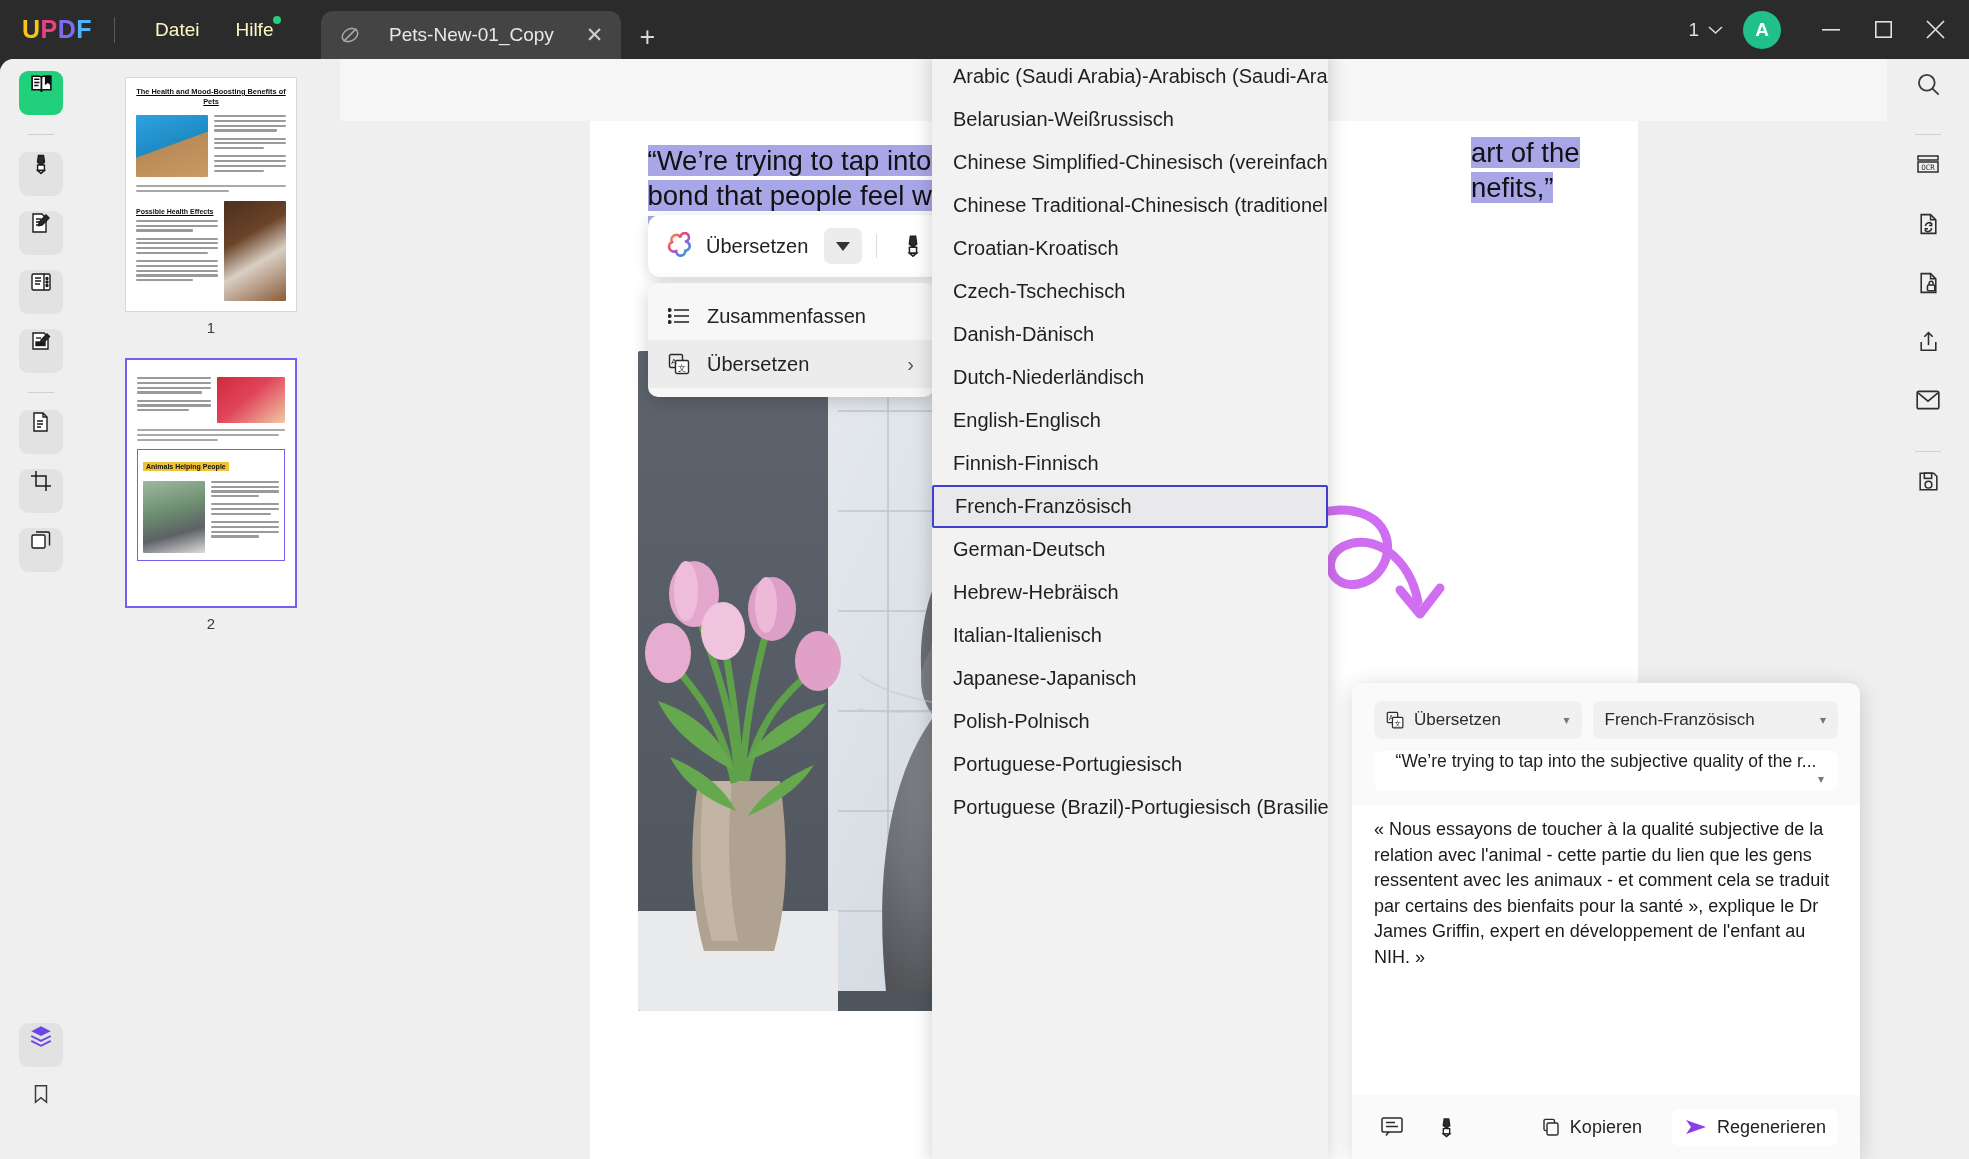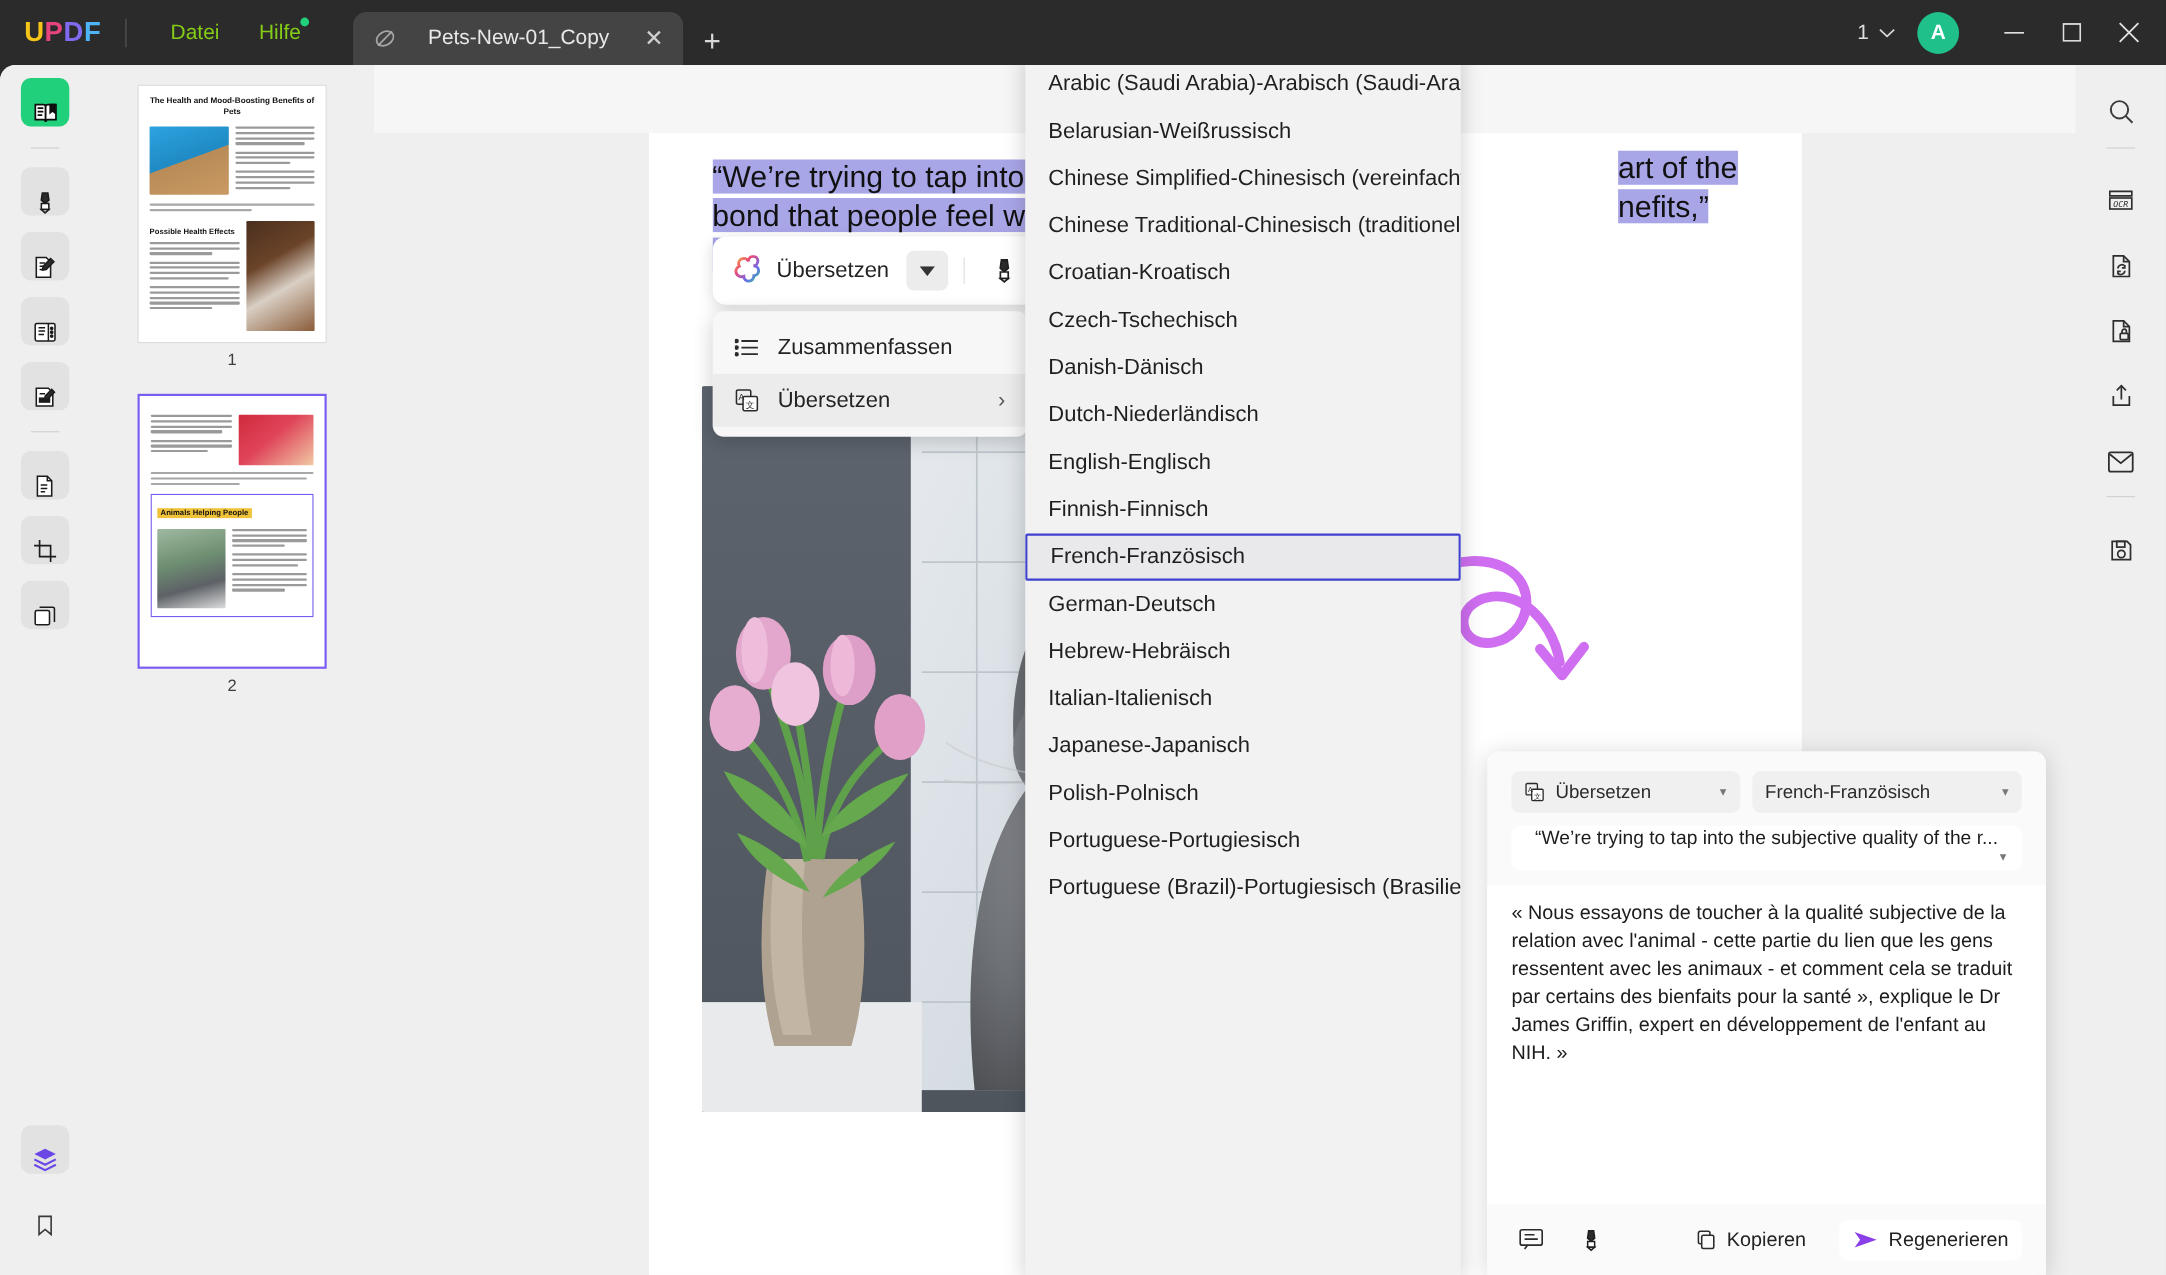--- a/index.html
+++ b/index.html
@@ -14,21 +14,21 @@
   
   .titlebar {
     position: absolute; left: 0; top: 0; width: 1969px; height: 59px;
     background: #2b2b2b; display: flex; align-items: center;
   }
   .logo { margin-left: 22px; font-size: 25px; font-weight: bold; letter-spacing: .5px; }
   .logo .u { color: #f5c518; } .logo .p { color: #e6437f; }
   .logo .d { color: #7f6af0; } .logo .f { color: #4fb3f7; }
   .tb-sep { width: 1px; height: 26px; background: #5a5a5a; margin: 0 22px; }
   .menu-item {
-    color: #84cc16; font-size: 19px; padding: 4px 18px; position: relative;
+    color: #fef9c3; font-size: 19px; padding: 4px 18px; position: relative;
     cursor: default;
   }
   .menu-item .greendot {
     position: absolute; right: 10px; top: 1px; width: 8px; height: 8px;
     border-radius: 50%; background: #21d07a;
   }
   .tabstrip { display: flex; align-items: flex-end; height: 59px; margin-left: 30px; }
   .tab {
     height: 48px; min-width: 300px; background: #444444;
     border-radius: 12px 12px 0 0; display: flex; align-items: center;
@@ -66,22 +66,22 @@
   }
 
   
   .leftrail {
     position: absolute; left: 0; top: 0; width: 82px; height: 1100px;
     background: #efefef; display: flex; flex-direction: column;
     align-items: center; padding-top: 12px;
   }
   .rail-btn {
     width: 44px; height: 44px; border-radius: 9px; margin-bottom: 15px;
-    display: flex; align-items: flex-end; justify-content: center;
-    background: #e2e2e2; color: #14532d; font-style: italic;
+    display: flex; align-items: flex-start; justify-content: center;
+    background: #e2e2e2; color: #14532d;
   }
   .rail-btn.active { background: #21d07a; }
   .rail-divider { width: 26px; height: 1px; background: #cfcfcf; margin: 4px 0 17px; }
   .rail-spacer { flex: 1; }
   .rail-btn.plain { background: transparent; }
 
   
   .rightrail {
     position: absolute; right: 0; top: 0; width: 82px; height: 1100px;
     background: #efefef; display: flex; flex-direction: column;
@@ -89,21 +89,21 @@
   }
 
   
   .thumbpane {
     position: absolute; left: 82px; top: 0; width: 258px; height: 1100px;
     background: #efefef; padding-top: 18px; overflow: hidden;
   }
   .thumb-wrap { width: 100%; display: flex; flex-direction: column; align-items: center; }
   .thumb {
     width: 172px; background: #fff; border: 1px solid #d8d8d8;
-    position: relative; overflow: hidden;
+    position: relative; overflow: hidden; text-decoration: underline;
   }
   .thumb.sel { border: 2px solid #7b5cf0; }
   .thumb-num { font-size: 15px; color: #3c3c3c; margin: 7px 0 22px; }
   .tpage { padding: 9px 10px; }
   .tt-title { font-size: 7.4px; font-weight: bold; text-align: center; line-height: 1.35; color: #111; }
   .tt-row { display: flex; gap: 6px; margin-top: 8px; }
   .tt-img { border-radius: 1px; }
   .tt-lines { flex: 1; }
   .tline { height: 2.2px; background: #9a9a9a; margin-bottom: 2.6px; border-radius: 1px; }
   .tline.s { width: 70%; }

